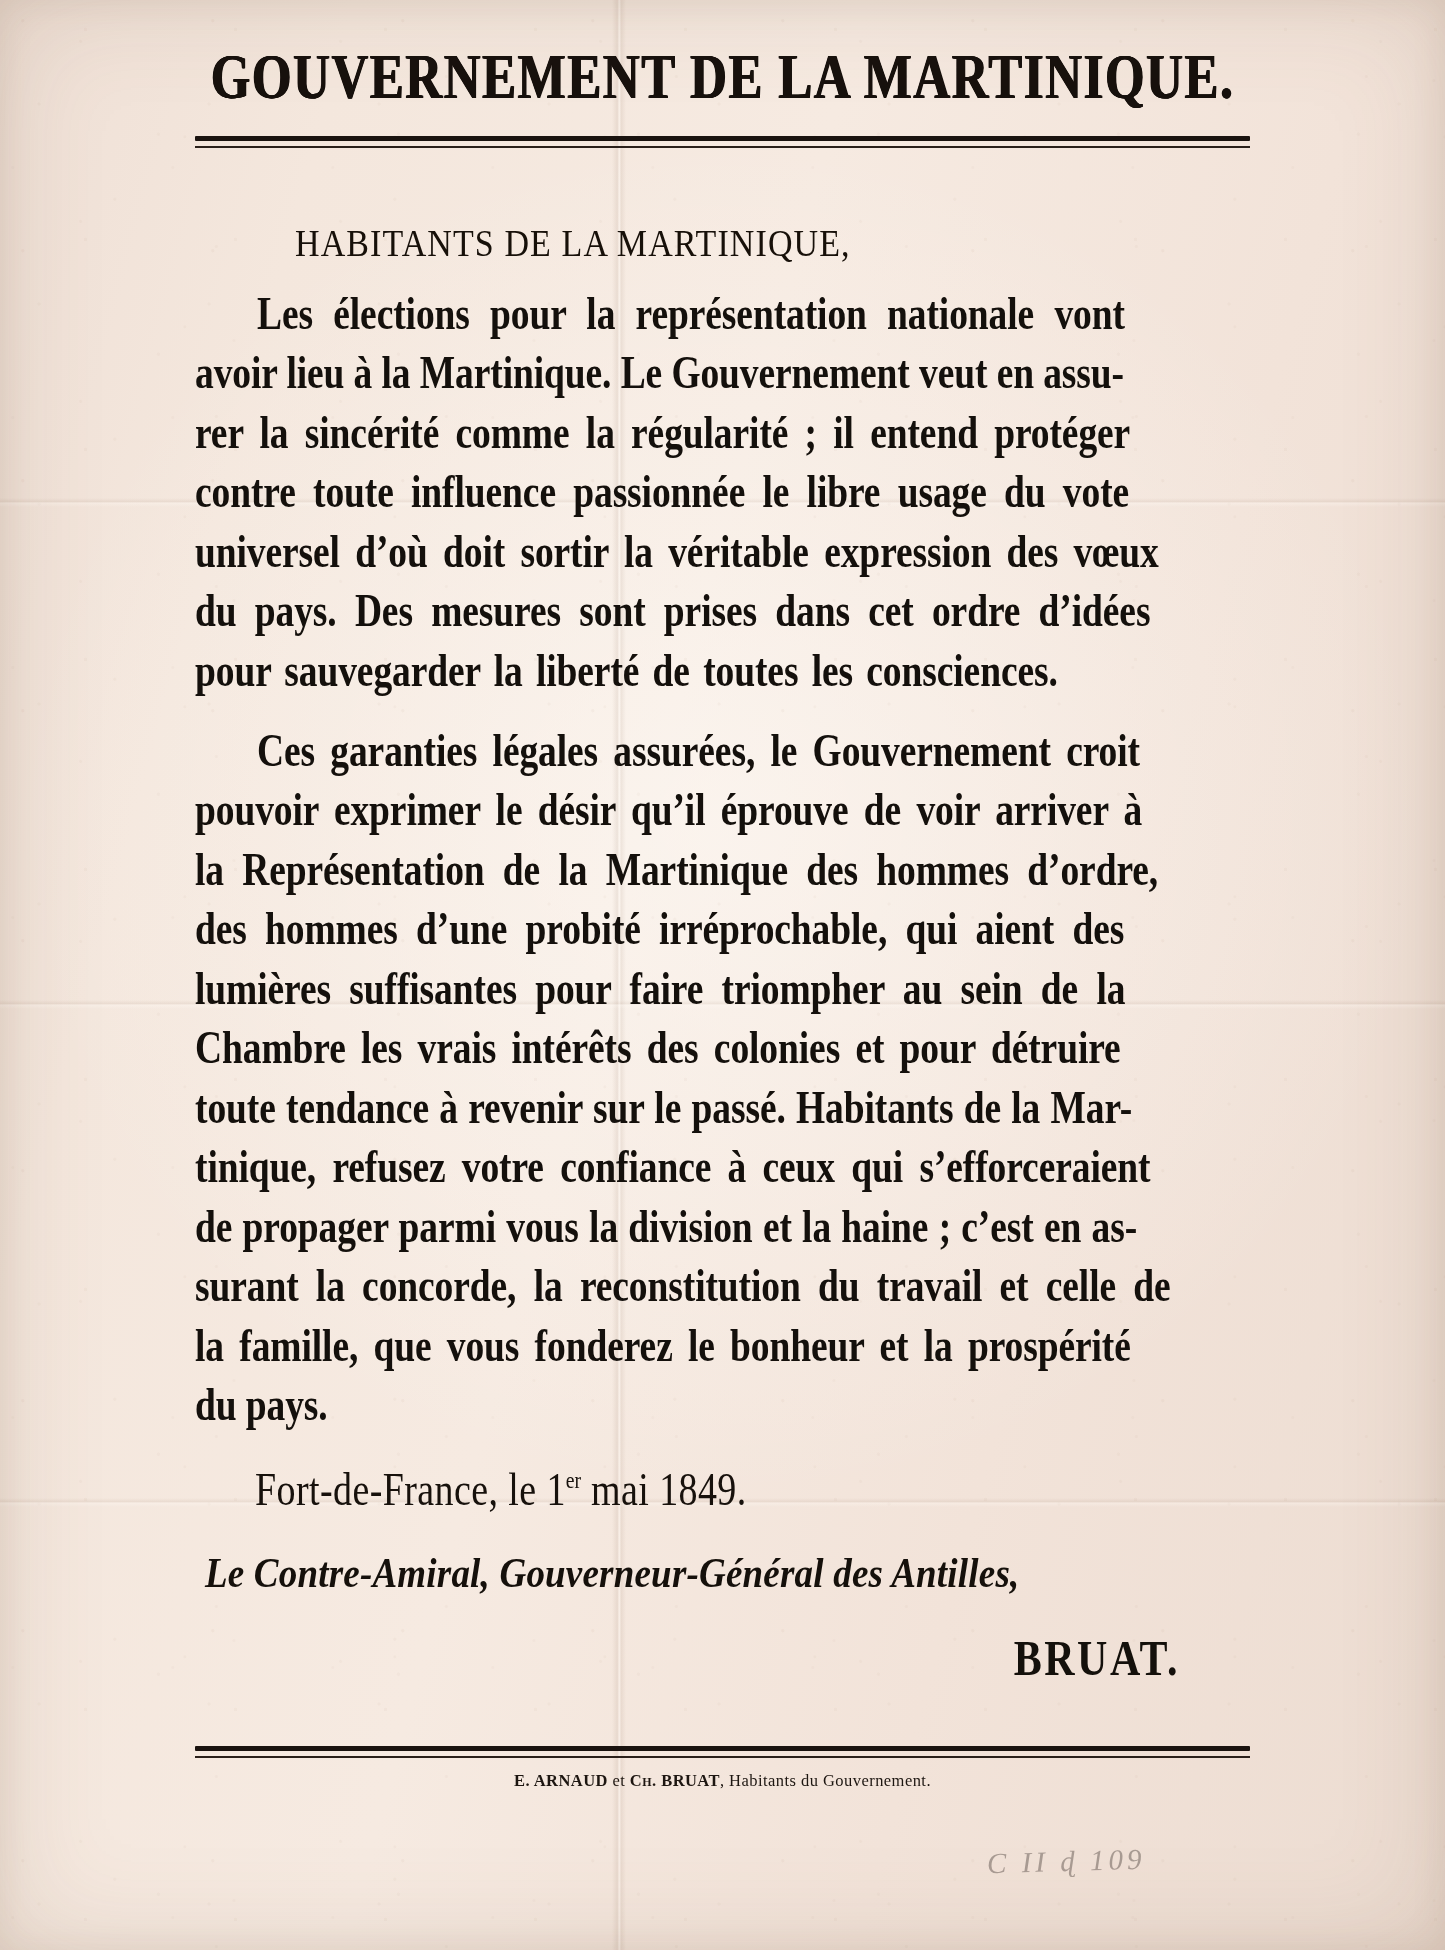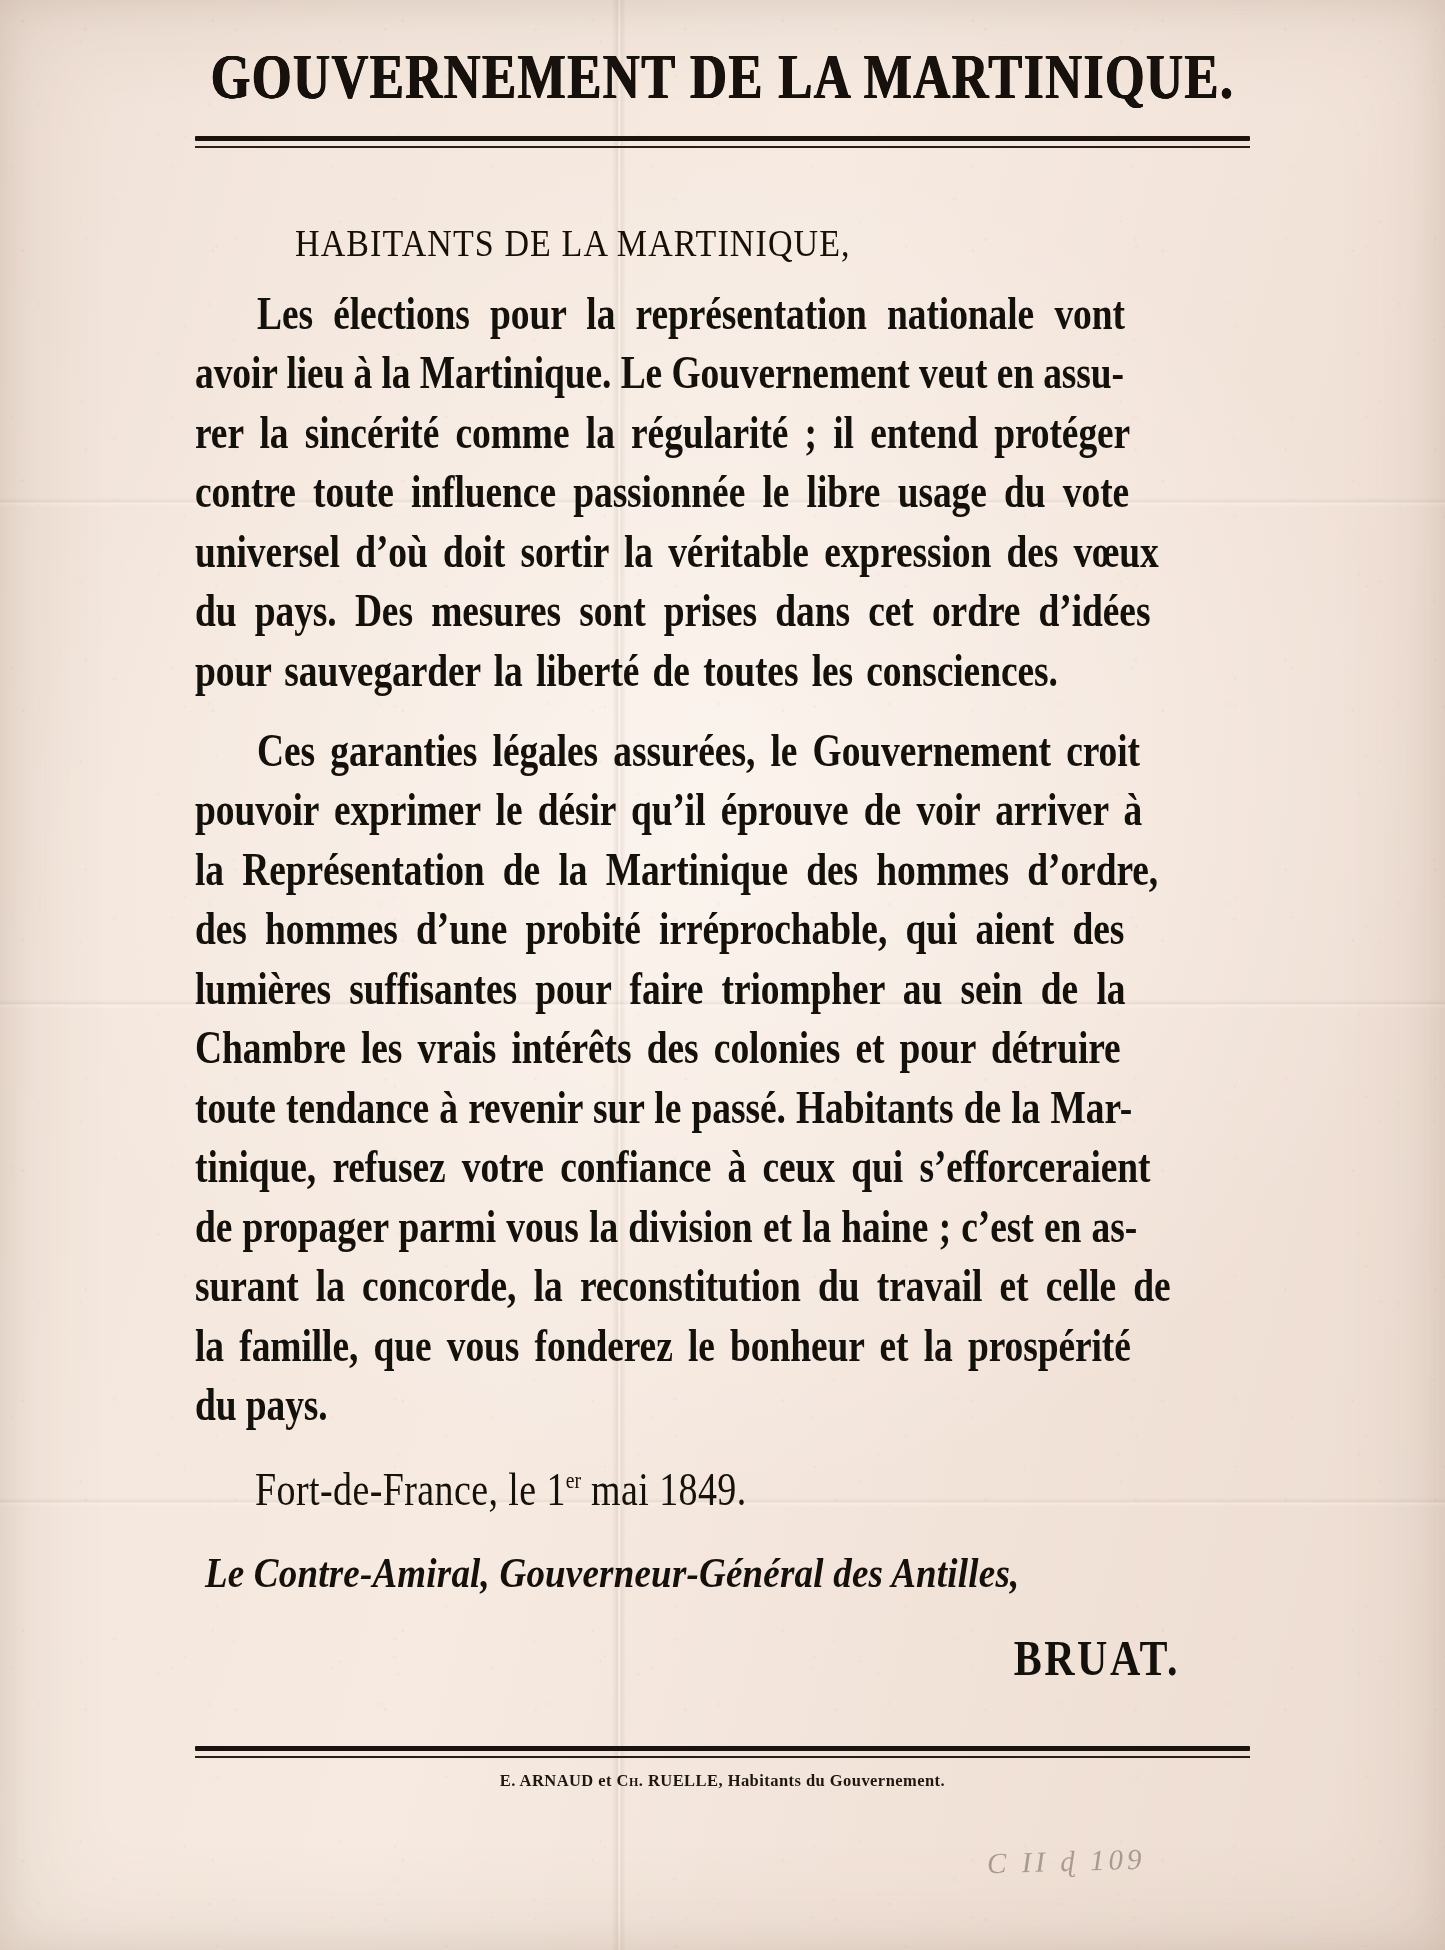--- a/index.html
+++ b/index.html
@@ -194,21 +194,21 @@
 
   #imprint {
     margin-top: 13px;
     text-align: center;
     font-size: 16.5px;
     font-weight: 700;
     color: #1d1611;
     letter-spacing: 0.45px;
   }
   #imprint .sc { font-variant: small-caps; }
-  #imprint .light { font-weight: 700; }
+  #imprint .light { font-weight: 400; }
 
   
   #shelfmark {
     position: absolute;
     right: 300px;
     bottom: 72px;
     z-index: 4;
     font-family: "Liberation Serif", serif;
     font-style: italic;
     font-size: 29px;
@@ -283,21 +283,21 @@
     <div id="signature-title">Le Contre-Amiral, Gouverneur-Général des Antilles,</div>
 
     <div id="signature-name">BRUAT.</div>
 
     <div id="footer-rules">
       <div class="rule-thick"></div>
       <div class="rule-thin"></div>
     </div>
 
     <div id="imprint">
-      <span>E. ARNAUD</span><span class="light"> et </span><span>C</span><span class="sc">h</span><span>. RUELLE</span><span class="light">, Habitants du Gouvernement.</span>
+      <span>E. ARNAUD</span><span class="light"> et </span><span>C</span><span class="sc">h</span><span>. BRUAT</span><span class="light">, Habitants du Gouvernement.</span>
     </div>
 
   </div>
 
   <div id="shelfmark">C II ɖ 109</div>
 
   <div id="vignette"></div>
 </div>
 
 </body></html>

